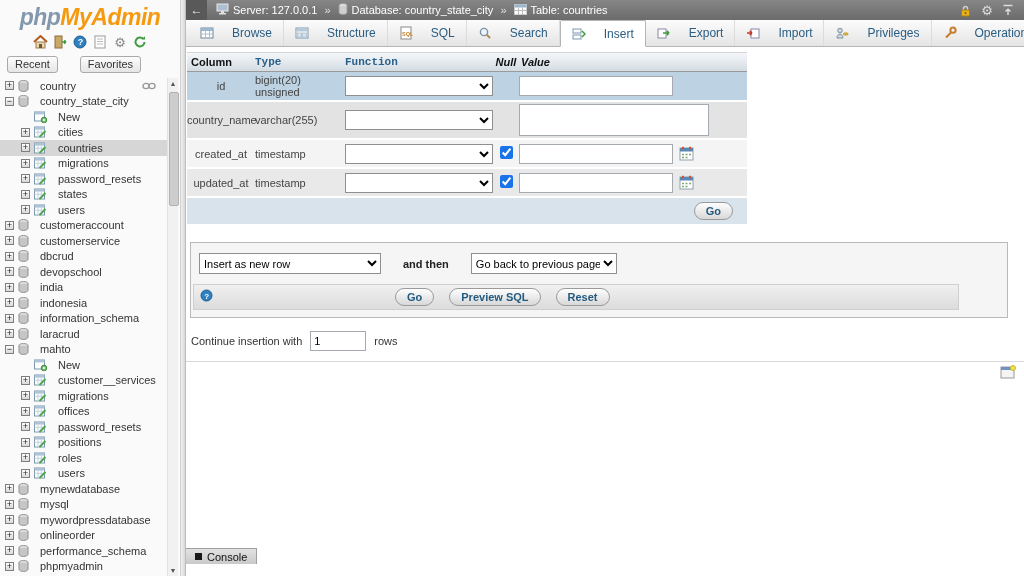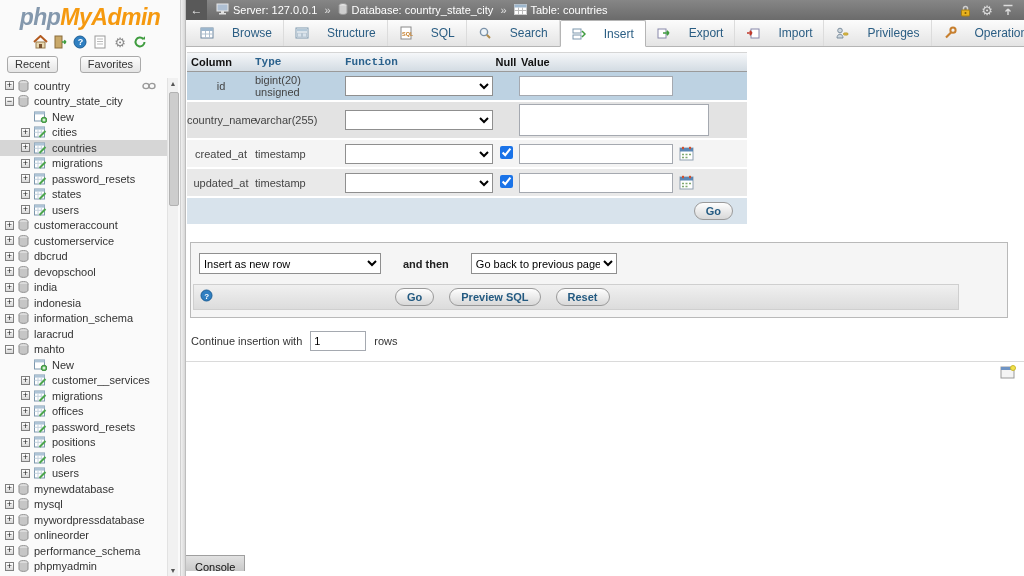--- a/index.html
+++ b/index.html
@@ -20,21 +20,21 @@
 
   .tree{position:absolute;top:78px;left:0;width:167px;bottom:0;overflow:hidden;font-size:11px;color:#333;}
   .trow{display:flex;align-items:center;height:15.5px;white-space:nowrap;cursor:pointer;}
   .trow.d0{padding-left:5px;}
   .trow.d1{padding-left:21px;}
   .trow.dnew{padding-left:30px;}
   .trow.sel{background:#d6d6d6;}
   .expander{width:9px;height:9px;box-sizing:border-box;border:1px solid #7f7f7f;background:linear-gradient(#fff,#d8d8d8);
     display:inline-flex;align-items:center;justify-content:center;font-size:9px;line-height:7px;color:#222;flex:none;cursor:pointer;}
   .ticn{display:inline-flex;flex:none;margin-left:4px;}
-  .tlabel{margin-left:5px;}
+  .tlabel{margin-left:11px;}
 
   .side-scroll{position:absolute;left:167px;top:78px;width:11px;bottom:0;background:#f1f1f1;border-left:1px solid #e2e2e2;box-sizing:border-box;}
   .sarrow{position:absolute;left:0;width:100%;text-align:center;font-size:7px;color:#555;cursor:pointer;}
   .sarrow.up{top:2px;}
   .sarrow.down{bottom:2px;}
   .sthumb{position:absolute;left:1px;top:14px;width:8px;height:112px;background:#cdcdcd;border:1px solid #b2b2b2;border-radius:2px;cursor:pointer;}
 
   
   .splitter{position:absolute;left:180px;top:0;width:6px;height:576px;background:linear-gradient(90deg,#f0f0f0,#d7d7d7);
     border-left:1px solid #d0d0d0;border-right:1px solid #bdbdbd;box-sizing:border-box;cursor:col-resize;}
@@ -59,21 +59,21 @@
   
   .ftable{margin:5px 0 0 1px;width:560px;font-size:11px;color:#444;}
   .fhead{display:flex;align-items:center;height:18px;background:linear-gradient(#f5f7f9,#d3dce3);border-top:1px solid #d5d5d5;border-bottom:1px solid #9a9a9a;font-weight:bold;}
   .c1{width:68px;flex:none;}
   .c2{width:90px;flex:none;}
   .c3{width:148px;flex:none;}
   .c4{width:26px;flex:none;text-align:center;}
   .c5{width:228px;flex:none;}
   .fhead .c1{padding-left:4px;box-sizing:border-box;color:#111;}
   .fhead .c2,.fhead .c3{color:#2a618c;font-family:Liberation Mono, monospace;}
-  .fhead .c4,.fhead .c5{color:#111;}
+  .fhead .c4,.fhead .c5{color:#111;font-style:italic;}
   .fhead .c5{padding-left:2px;box-sizing:border-box;}
   .frow{display:flex;align-items:center;border-bottom:2px solid #fff;}
   .frow .c1{text-align:center;}
   .frow.r0{background:#bdd2e2;height:28px;}
   .frow.r1{background:#e3e3e3;height:36px;}
   .frow.r2{background:#f4f4f4;height:27px;justify-content:flex-end;}
   .frow.r3{background:#e9e9e9;height:27px;}
   .frow .c5{display:flex;align-items:center;gap:6px;}
   select.fn{width:148px;height:20px;font-size:11px;border:1px solid #8f8f8f;background:#fff;}
   input.val{width:148px;height:16px;border:1px solid #a5a9b0;font-size:11px;padding:1px 2px;}
@@ -92,22 +92,22 @@
   .ostrip{margin:2px 48px 7px 2px;height:26px;background:linear-gradient(#f0f0f0,#dcdcdc);border:1px solid #cfcfcf;
     display:flex;align-items:center;padding:0 6px;box-sizing:border-box;}
   .obtns{display:flex;gap:15px;margin-left:182px;}
 
   .continue{margin:13px 0 0 5px;font-size:11px;color:#333;display:flex;align-items:center;gap:8px;}
   input.rowsn{width:48px;height:16px;border:1px solid #a5a9b0;font-size:11px;padding:1px 3px;}
 
   .bottom-hr{border:none;border-top:1px solid #dadada;margin:10px 0 0 0;}
   .win-icon{position:absolute;right:8px;margin-top:3px;cursor:pointer;}
 
-  .console-bar{position:absolute;left:0;bottom:5px;height:15px;background:linear-gradient(#e2e2e2,#c9c9c9);
-    border:1px solid #9f9f9f;border-left:none;border-bottom:none;display:flex;align-items:center;gap:5px;padding:0 9px;font-size:11px;color:#111;cursor:pointer;flex-direction:column;}
+  .console-bar{position:absolute;left:0;bottom:12px;height:15px;background:linear-gradient(#e2e2e2,#c9c9c9);
+    border:1px solid #9f9f9f;border-left:none;border-bottom:none;display:flex;align-items:center;gap:5px;padding:0 9px;font-size:11px;color:#111;cursor:pointer;}
   .console-sq{width:7px;height:7px;background:#1a1a1a;}
 </style>
 </head>
 <body>
 
 <div class="app">
 
   <div class="sidebar">
     <div class="logo"><span class="php">php</span><span class="myadmin">MyAdmin</span></div>
     <div class="side-toolbar">

